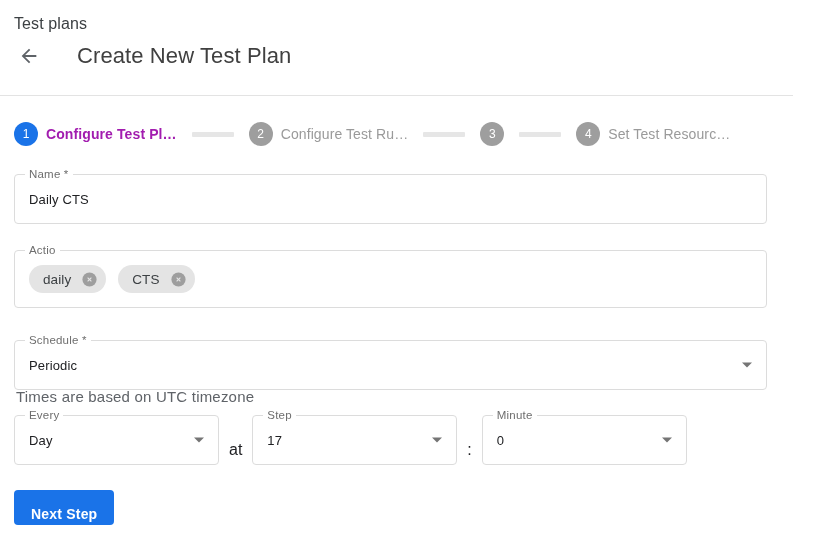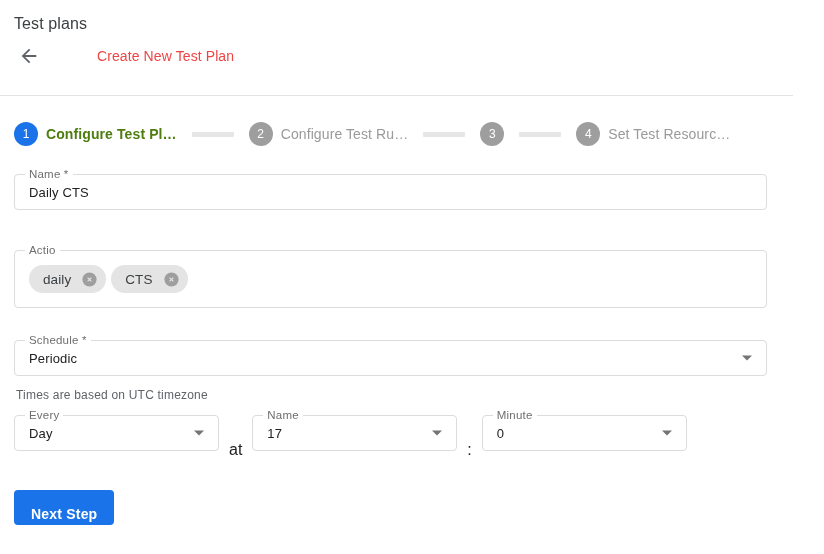--- a/index.html
+++ b/index.html
@@ -41,23 +41,23 @@
     display: flex;
     align-items: center;
     justify-content: center;
     border: none;
     background: transparent;
     cursor: pointer;
     padding: 0;
   }
   .back-btn svg { display: block; }
   .page-title {
-    margin-left: 48px;
-    font-size: 14px;
-    color: #ef4444;
+    margin-left: 28px;
+    font-size: 22px;
+    color: #404040;
     letter-spacing: 0.1px;
     white-space: nowrap;
   }
   .header-divider {
     position: absolute;
     left: 0;
     top: 95px;
     width: 793px;
     height: 1px;
     background: #e3e3e3;
@@ -96,21 +96,21 @@
     letter-spacing: 0;
   }
   .step.active .step-circle { background: #1a73e8; }
   .step-label {
     margin-left: 8px;
     font-size: 14px;
     color: #9a9a9a;
     letter-spacing: 0.1px;
   }
   .step.active .step-label {
-    color: #4d7c0f;
+    color: #a21caf;
     font-weight: bold;
   }
   .step-connector {
     flex: 0 0 auto;
     width: 42px;
     height: 5px;
     border-radius: 1px;
     background: #e6e6e6;
     margin: 0 15px;
   }
@@ -122,21 +122,21 @@
     top: 160px;
     width: 824px;
   }
 
   
   .mdc-field {
     position: relative;
     border: 1px solid #dcdcdc;
     border-radius: 4px;
     background: #ffffff;
-    height: 36px;
+    height: 50px;
   }
   .mdc-field.tall { height: 58px; }
   .mdc-field .notch-label {
     position: absolute;
     top: -7px;
     left: 10px;
     padding: 0 4px;
     background: #ffffff;
     font-size: 11.5px;
     color: #6e6e6e;
@@ -165,34 +165,34 @@
   }
 
   .field-name-wrap { position: absolute; left: 14px; top: 14px; width: 753px; }
   .field-labels-wrap { position: absolute; left: 14px; top: 90px; width: 753px; }
   .field-schedule-wrap { position: absolute; left: 14px; top: 180px; width: 753px; }
 
   .helper-text {
     position: absolute;
     left: 16px;
     top: 228px;
-    font-size: 12px;
+    font-size: 15px;
     color: #5f6368;
     letter-spacing: 0.2px;
   }
 
   
   .chips {
     position: absolute;
     left: 14px;
     top: 50%;
     transform: translateY(-50%);
     display: flex;
     align-items: center;
-    gap: 5px;
+    gap: 12px;
   }
   .chip {
     display: flex;
     align-items: center;
     height: 28px;
     padding: 0 8px 0 14px;
     border-radius: 14px;
     background: #e4e4e4;
     font-size: 13.5px;
     color: #3c4043;
@@ -369,21 +369,21 @@
         <span class="notch-label">Every</span>
         <span class="field-value">Day</span>
         <span class="dropdown-arrow"></span>
       </div>
     </div>
 
     <div class="sep">at</div>
 
     <div class="f-hour">
       <div class="mdc-field">
-        <span class="notch-label">Name</span>
+        <span class="notch-label">Step</span>
         <span class="field-value">17</span>
         <span class="dropdown-arrow"></span>
       </div>
     </div>
 
     <div class="sep">:</div>
 
     <div class="f-minute">
       <div class="mdc-field">
         <span class="notch-label">Minute</span>

